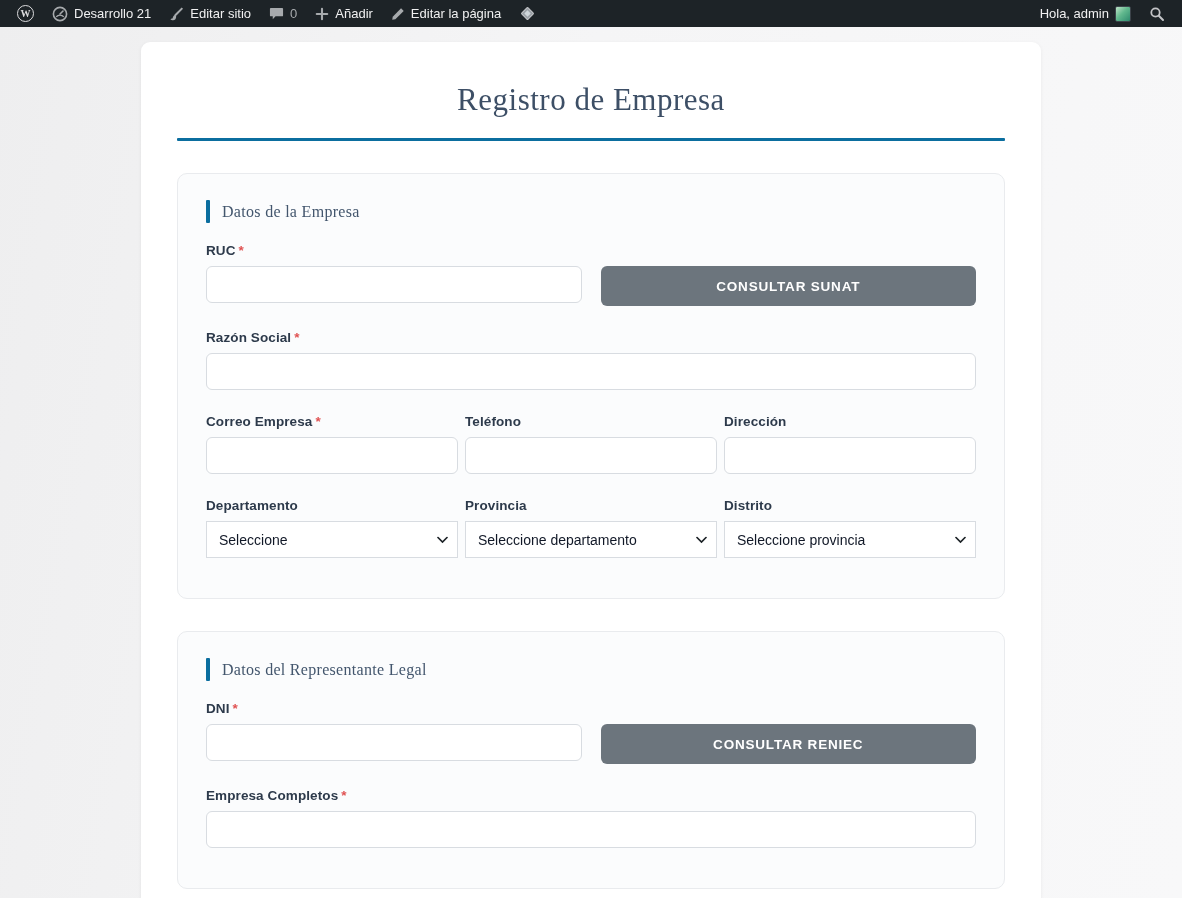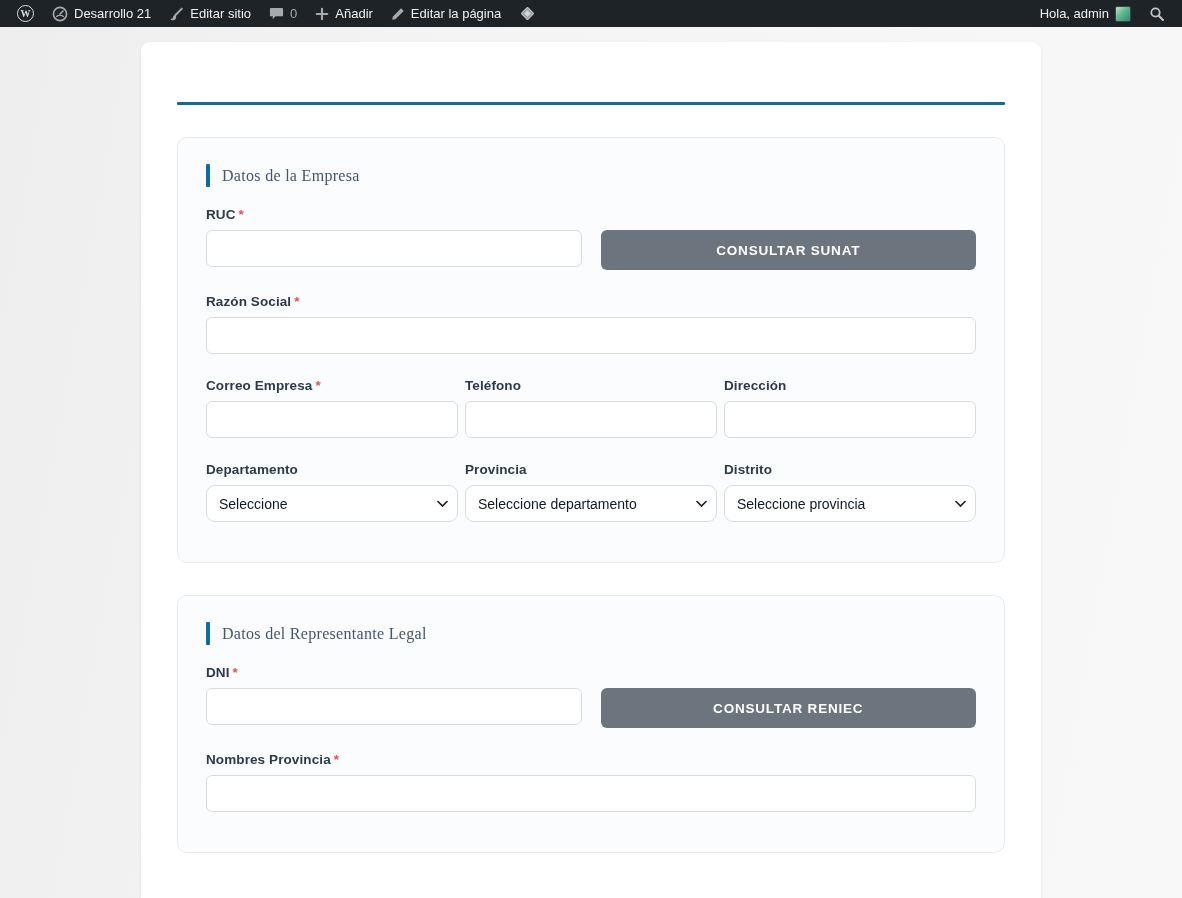--- a/index.html
+++ b/index.html
@@ -74,21 +74,21 @@
   }
   .gray-btn {
     width: 100%; height: 40px; background: #6c757d; color: #ffffff;
     border: none; border-radius: 6px; font-size: 13.5px; font-weight: bold;
     letter-spacing: 0.8px; cursor: pointer; font-family: "Liberation Sans", sans-serif;
   }
 
   .select-wrap { position: relative; }
   .select-wrap select {
     width: 100%; height: 37px; background: #ffffff;
-    border: 1px solid #d8dce1; border-radius: 9px; padding: 0 28px 0 12px;
+    border: 1px solid #d8dce1; border-radius: 0; padding: 0 28px 0 12px;
     font-size: 14px; color: #111827; outline: none; appearance: none;
     -webkit-appearance: none; cursor: pointer; font-family: "Liberation Sans", sans-serif;
   }
   .select-wrap .chev {
     position: absolute; right: 10px; top: 50%; transform: translateY(-50%);
     pointer-events: none; display: flex;
   }
 </style>
 </head>
 <body>
@@ -169,20 +169,21 @@
             <circle cx="6.5" cy="6.5" r="4.2" fill="none" stroke="#c3c4c7" stroke-width="1.8"></circle>
             <path d="M9.8 9.8 L14 14" stroke="#c3c4c7" stroke-width="2" stroke-linecap="round"></path>
           </svg>
       </span>
     </div>
   </div>
 </div>
 
 <div class="page-card">
 
+  <h1 class="form-title">Registro de Empresa</h1>
   <div class="title-rule"></div>
 
   <div class="section-box">
     <div class="section-header">
       <span class="section-bar"></span>
       <span class="section-title">Datos de la Empresa</span>
     </div>
 
     <div class="form-row first">
       <div class="field-label">
@@ -272,19 +273,19 @@
         <span>DNI</span><span class="req">*</span>
       </div>
       <div class="grid-2">
         <input class="text-input" type="text" style="">
         <button class="gray-btn">CONSULTAR RENIEC</button>
       </div>
     </div>
 
     <div class="form-row">
       <div class="field-label">
-        <span>Nombres Provincia</span><span class="req">*</span>
+        <span>Empresa Completos</span><span class="req">*</span>
       </div>
       <input class="text-input" type="text" style="">
     </div>
   </div>
 
 </div>
 
 </body></html>

